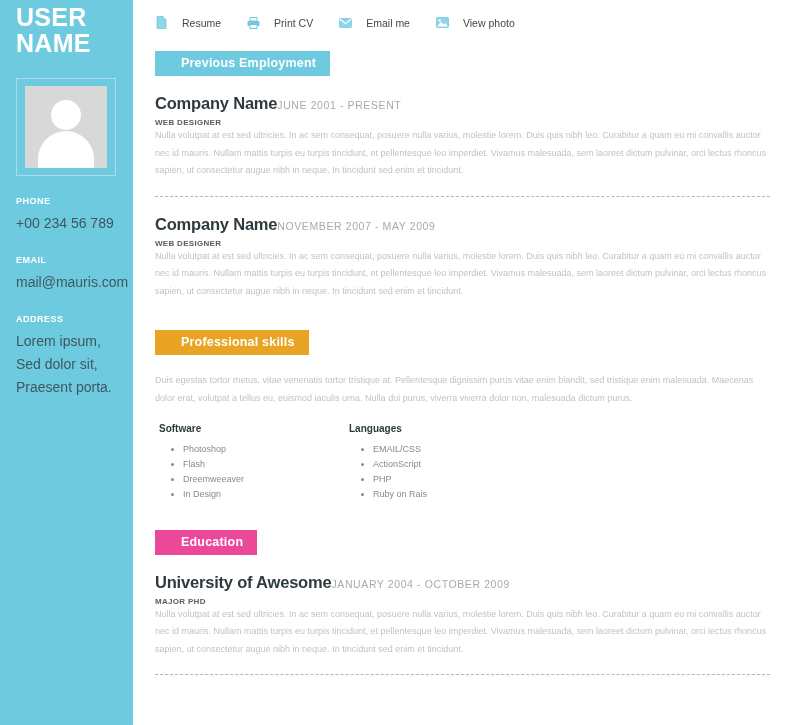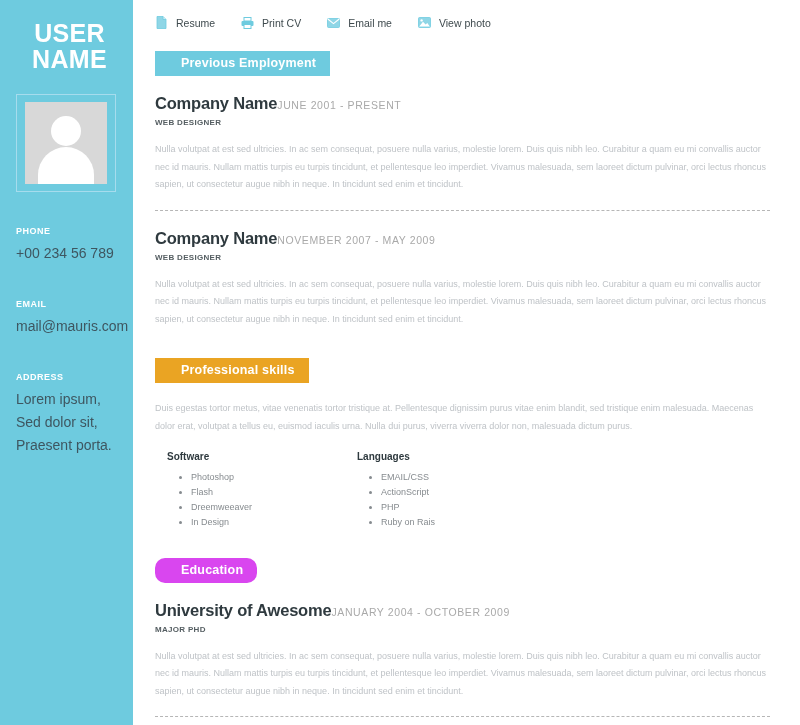--- a/index.html
+++ b/index.html
@@ -29,23 +29,22 @@
     padding: 0 0 0 0;
     box-sizing: border-box;
     position: relative;
   }
   .user-name {
     color: #ffffff;
     font-size: 25px;
     font-weight: bold;
     line-height: 1.04;
     letter-spacing: 0.3px;
-    padding: 20px 10px 0 16px;
+    padding: 4px 10px 0 16px;
     word-spacing: 100px;
-    text-align: center;
   }
   .photo-frame {
     margin: 22px 0 0 16px;
     width: 100px;
     height: 98px;
     border: 1px solid #a6dced;
     box-sizing: border-box;
     display: flex;
     align-items: center;
     justify-content: center;
@@ -71,21 +70,21 @@
     width: 56px;
     height: 42px;
     border-radius: 28px 28px 0 0;
     background: #ffffff;
     left: 13px;
     top: 45px;
   }
   .contact-block {
     padding-left: 16px;
     padding-right: 10px;
-    margin-top: 34px;
+    margin-top: 20px;
   }
   .contact-label {
     color: #ffffff;
     font-size: 9px;
     font-weight: bold;
     letter-spacing: 0.5px;
     margin-bottom: 6px;
   }
   .contact-value {
     color: #3e5660;
@@ -102,21 +101,21 @@
   }
   .toolbar {
     display: flex;
     align-items: center;
     padding: 16px 0 0 12px;
     gap: 26px;
   }
   .tool-item {
     display: flex;
     align-items: center;
-    gap: 8px;
+    gap: 14px;
     color: #3f4a4e;
     font-size: 10.5px;
     cursor: pointer;
   }
   .tool-icon {
     width: 13px;
     height: 13px;
     display: inline-flex;
     align-items: center;
     justify-content: center;
@@ -126,21 +125,21 @@
     display: inline-block;
     background: #6ecbdf;
     color: #ffffff;
     font-size: 12.5px;
     font-weight: bold;
     padding: 5px 14px 6px 26px;
     letter-spacing: 0.2px;
   }
   .section-bar.teal { background: #6ecbdf; }
   .section-bar.orange { background: #eaa423; }
-  .section-bar.green { background: #d946ef; border-radius: 10px; }
+  .section-bar.green { background: #ec4899; }
   .section-wrap { margin-left: 12px; }
   .section-employment { margin-top: 22px; }
   .section-skills { margin-top: 30px; }
   .section-education { margin-top: 28px; }
 
   .entry { margin-top: 18px; margin-left: 12px; }
   .entry-headline {
     display: flex;
     align-items: baseline;
   }
@@ -159,41 +158,40 @@
     font-size: 8px;
     color: #555e62;
     letter-spacing: 0.3px;
     margin-top: 5px;
     font-weight: bold;
   }
   .entry-body {
     font-size: 9px;
     color: #bfc3c7;
     line-height: 1.95;
-    margin-top: 14px;
     max-width: 625px;
     text-align: left;
   }
   .divider {
     margin: 16px 0 0 12px;
     border-top: 1px dashed #b6b6b6;
     height: 0;
     max-width: 628px;
   }
 
   .skills-intro {
     font-size: 9px;
     color: #bfc3c7;
     line-height: 1.95;
     margin: 17px 0 0 12px;
     max-width: 625px;
   }
   .skills-cols {
     display: flex;
-    margin: 16px 0 0 24px;
+    margin: 16px 0 0 16px;
   }
   .skills-col { width: 190px; }
   .skills-col-title {
     font-size: 10px;
     font-weight: bold;
     color: #2f3a3f;
     margin-bottom: 8px;
   }
   .skills-list {
     margin: 0;

